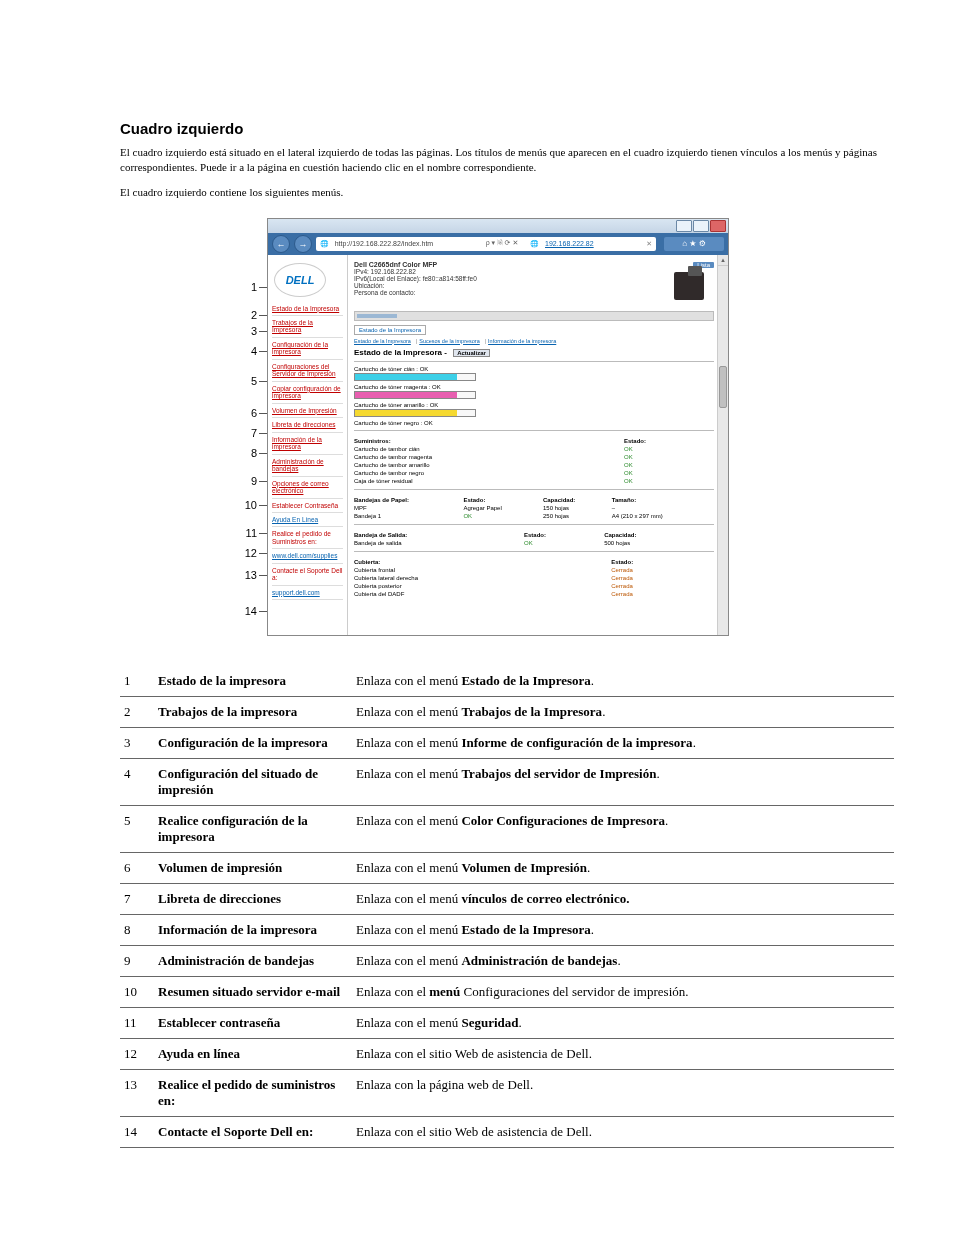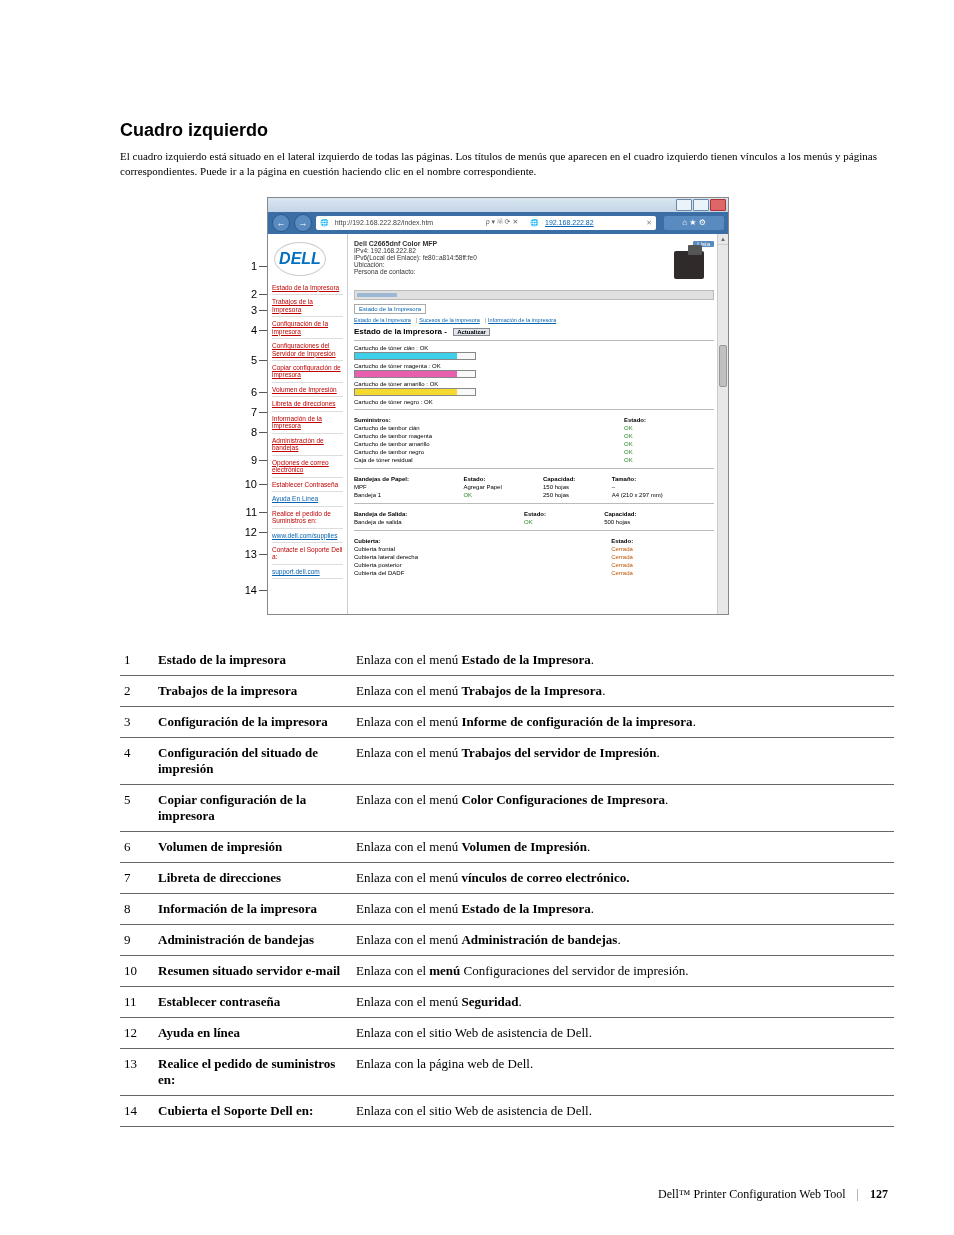--- a/index.html
+++ b/index.html
@@ -10,21 +10,21 @@
     color: #000;
   }
   .page {
     width: 954px;
     padding: 120px 60px 40px 120px;
     box-sizing: border-box;
     margin: 0 auto;
   }
   h2.section-title {
     font-family: Arial, Helvetica, sans-serif;
-    font-size: 18px;
+    font-size: 15px;
     font-weight: bold;
     margin: 0 0 8px 0;
   }
   p.body-text {
     font-size: 11px;
     line-height: 1.35;
     margin: 0 0 10px 0;
   }
   .screenshot-wrap {
     position: relative;
@@ -140,21 +140,21 @@
   .logo-box {
     height: 32px;
     border: 1px solid #ccc;
     border-radius: 50%;
     display: flex;
     align-items: center;
     justify-content: center;
     color: #0070c0;
     font-weight: bold;
     font-style: italic;
-    font-size: 16px;
+    font-size: 11px;
     margin: 4px 2px 8px 2px;
     width: 50px;
   }
   .sb-item {
     color: #c00000;
     margin: 3px 0;
     line-height: 1.15;
   }
   .sb-item.blue { color: #0863b0; text-decoration: underline; }
   .sb-item.red-link { color: #c00000; text-decoration: underline; }
@@ -253,20 +253,21 @@
   .footer .pg { font-weight: bold; }
   .footer .sep { margin: 0 8px; color: #888; }
 </style>
 </head>
 <body>
 
 <div class="page">
 
   <h2 class="section-title">Cuadro izquierdo</h2>
   <p class="body-text">El cuadro izquierdo está situado en el lateral izquierdo de todas las páginas. Los títulos de menús que aparecen en el cuadro izquierdo tienen vínculos a los menús y páginas correspondientes. Puede ir a la página en cuestión haciendo clic en el nombre correspondiente.</p>
+  <p class="body-text">El cuadro izquierdo contiene los siguientes menús.</p>
 
   <div class="screenshot-wrap">
 
     <div class="callouts" id="callouts">
         <div class="co" style="top: 14px;">1</div>
         <div class="co" style="top: 42px;">2</div>
         <div class="co" style="top: 58px;">3</div>
         <div class="co" style="top: 78px;">4</div>
         <div class="co" style="top: 108px;">5</div>
         <div class="co" style="top: 140px;">6</div>
@@ -525,21 +526,21 @@
           <td class="term">Configuración de la impresora</td>
           <td class="desc">Enlaza con el menú <b>Informe de configuración de la impresora</b>.</td>
         </tr>
         <tr>
           <td class="num">4</td>
           <td class="term">Configuración del situado de impresión</td>
           <td class="desc">Enlaza con el menú <b>Trabajos del servidor de Impresión</b>.</td>
         </tr>
         <tr>
           <td class="num">5</td>
-          <td class="term">Copiar configuración de la impresora</td>
+          <td class="term">Realice configuración de la impresora</td>
           <td class="desc">Enlaza con el menú <b>Color Configuraciones de Impresora</b>.</td>
         </tr>
         <tr>
           <td class="num">6</td>
           <td class="term">Volumen de impresión</td>
           <td class="desc">Enlaza con el menú <b>Volumen de Impresión</b>.</td>
         </tr>
         <tr>
           <td class="num">7</td>
           <td class="term">Libreta de direcciones</td>
@@ -570,25 +571,20 @@
           <td class="term">Ayuda en línea</td>
           <td class="desc">Enlaza con el sitio Web de asistencia de Dell.</td>
         </tr>
         <tr>
           <td class="num">13</td>
           <td class="term">Realice el pedido de suministros en:</td>
           <td class="desc">Enlaza con la página web de Dell.</td>
         </tr>
         <tr>
           <td class="num">14</td>
-          <td class="term">Cubierta el Soporte Dell en:</td>
+          <td class="term">Contacte el Soporte Dell en:</td>
           <td class="desc">Enlaza con el sitio Web de asistencia de Dell.</td>
         </tr>
       </tbody>
   </table>
 
-  <div class="footer">
-    <span>Dell™ Printer Configuration Web Tool</span>
-    <span class="sep">|</span>
-    <span class="pg">127</span>
-  </div>
 
 </div>
 
 </body></html>

